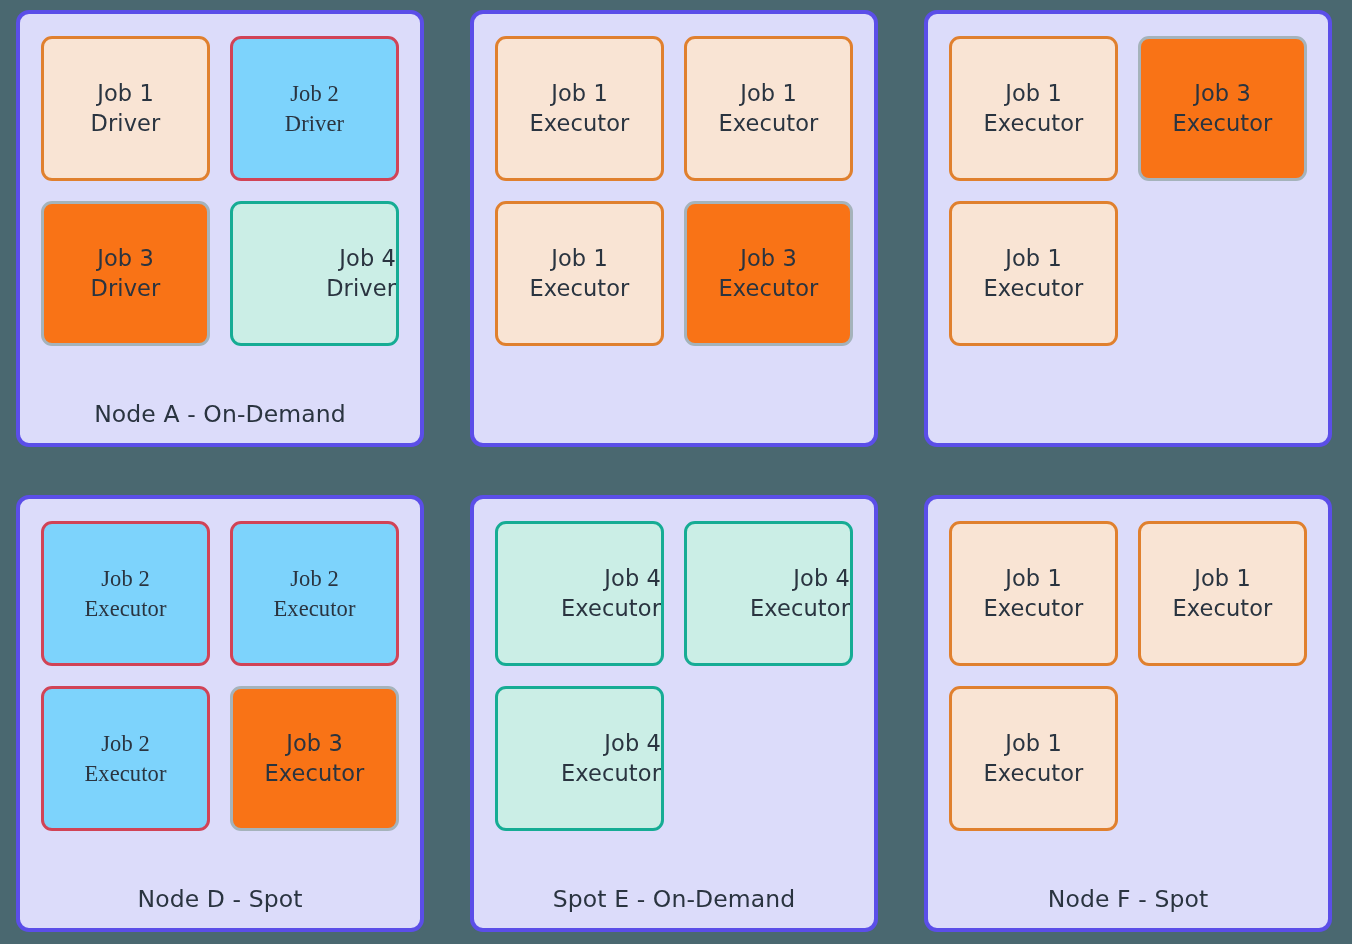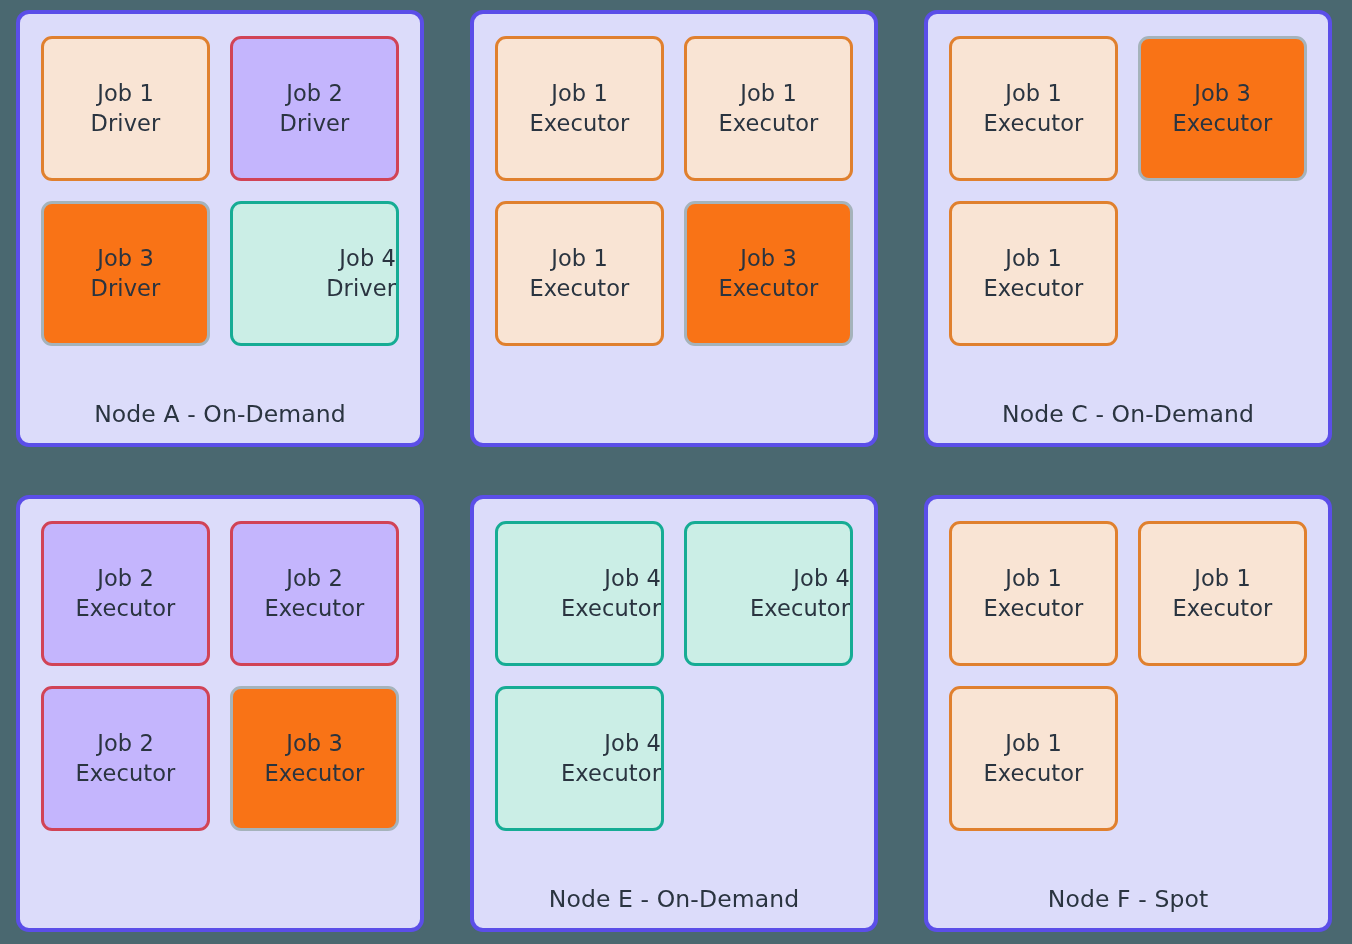--- a/index.html
+++ b/index.html
@@ -64,21 +64,21 @@
 
   .slot .line { display: block; white-space: nowrap; }
 
   .slot.empty {
     border-color: transparent;
     background: transparent;
   }
 
   
   .slot.job-1 { background: #f9e4d4; border-color: #e0802e; }
-  .slot.job-2 { background: #c4b5fd; border-color: #d14356; }
+  .slot.job-2 { background: #7dd3fc; border-color: #d14356; font-family: Liberation Serif, serif; }
   .slot.job-3 { background: #f97316; border-color: #a5b3bb; }
   .slot.job-4 { background: #cbeee6; border-color: #16ac94; align-items: flex-end; }
 
   .node-label {
     flex: 1 1 auto;
     display: flex;
     align-items: center;
     justify-content: center;
     font-size: 23.5px;
     color: #2a3440;
@@ -143,59 +143,59 @@
         <div class="slot job-3">
           <span class="line">Job 3</span>
           <span class="line">Executor</span>
         </div>
         <div class="slot job-1">
           <span class="line">Job 1</span>
           <span class="line">Executor</span>
         </div>
         <div class="slot empty"></div>
       </div>
-      <div class="node-label">Node C - On-Demand</div>
-    </div>
-    <div class="node-panel">
-      <div class="slot-grid">
-        <div class="slot job-2">
-          <span class="line">Job 2</span>
-          <span class="line">Executor</span>
-        </div>
-        <div class="slot job-2">
-          <span class="line">Job 2</span>
-          <span class="line">Executor</span>
-        </div>
-        <div class="slot job-2">
-          <span class="line">Job 2</span>
-          <span class="line">Executor</span>
-        </div>
-        <div class="slot job-3">
-          <span class="line">Job 3</span>
-          <span class="line">Executor</span>
-        </div>
-      </div>
+    </div>
+    <div class="node-panel">
+      <div class="slot-grid">
+        <div class="slot job-2">
+          <span class="line">Job 2</span>
+          <span class="line">Executor</span>
+        </div>
+        <div class="slot job-2">
+          <span class="line">Job 2</span>
+          <span class="line">Executor</span>
+        </div>
+        <div class="slot job-2">
+          <span class="line">Job 2</span>
+          <span class="line">Executor</span>
+        </div>
+        <div class="slot job-3">
+          <span class="line">Job 3</span>
+          <span class="line">Executor</span>
+        </div>
+      </div>
+      <div class="node-label">Node D - Spot</div>
     </div>
     <div class="node-panel">
       <div class="slot-grid">
         <div class="slot job-4">
           <span class="line">Job 4</span>
           <span class="line">Executor</span>
         </div>
         <div class="slot job-4">
           <span class="line">Job 4</span>
           <span class="line">Executor</span>
         </div>
         <div class="slot job-4">
           <span class="line">Job 4</span>
           <span class="line">Executor</span>
         </div>
         <div class="slot empty"></div>
       </div>
-      <div class="node-label">Node E - On-Demand</div>
+      <div class="node-label">Spot E - On-Demand</div>
     </div>
     <div class="node-panel">
       <div class="slot-grid">
         <div class="slot job-1">
           <span class="line">Job 1</span>
           <span class="line">Executor</span>
         </div>
         <div class="slot job-1">
           <span class="line">Job 1</span>
           <span class="line">Executor</span>

